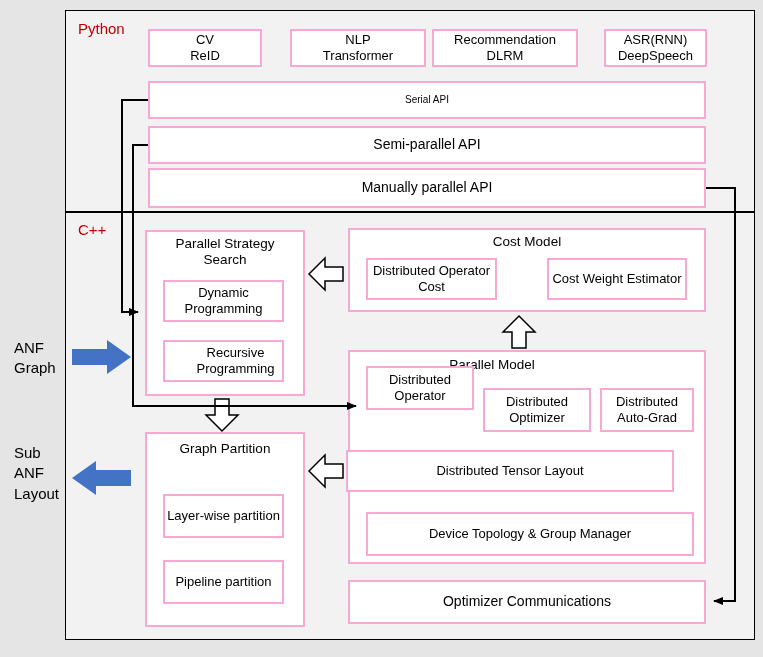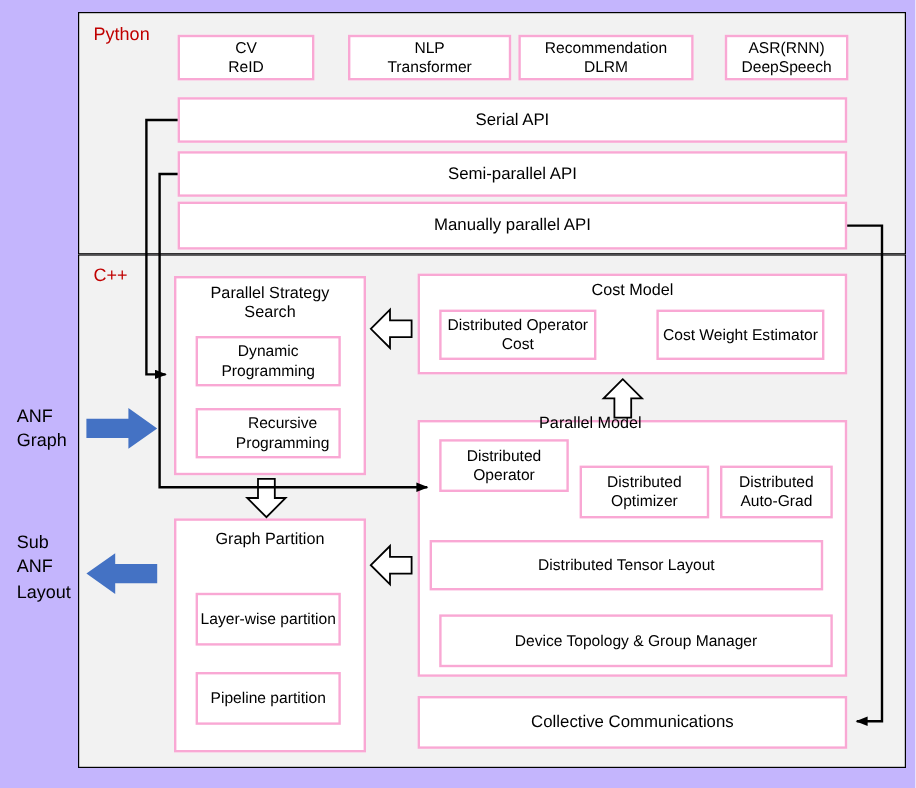--- a/index.html
+++ b/index.html
@@ -1,17 +1,17 @@
 <!DOCTYPE html>
 <html><head>
 <meta charset="utf-8">
 <style>
   html,body{margin:0;padding:0;background:#ffffff;}
   .stage{
-    position:relative;width:763px;height:657px;background:#c4b5fd;
+    position:relative;width:763px;height:657px;background:#e5e5e5;
     font-family:"Liberation Sans", sans-serif;color:#000;overflow:hidden;
   }
   .section{position:absolute;border:1px solid #000;background:#f2f2f2;box-sizing:border-box;}
   .section-label{position:absolute;color:#c00000;font-size:15px;}
   .box{
     position:absolute;border:2px solid #f9a8d4;background:#ffffff;box-sizing:border-box;
     display:flex;align-items:center;justify-content:center;text-align:center;
     font-size:13px;line-height:1.25;white-space:pre-line;padding:2px;
   }
   .title{
@@ -35,48 +35,48 @@
 
   <div class="box" style="left:148px;top:29px;width:114px;height:38px;">CV
 ReID</div>
   <div class="box" style="left:290px;top:29px;width:136px;height:38px;">NLP
 Transformer</div>
   <div class="box" style="left:432px;top:29px;width:146px;height:38px;">Recommendation
 DLRM</div>
   <div class="box" style="left:604px;top:29px;width:103px;height:38px;">ASR(RNN)
 DeepSpeech</div>
 
-  <div class="box" style="left:148px;top:81px;width:558px;height:38px;font-size:14px;">Serial API</div>
+  <div class="box" style="left:148px;top:81px;width:558px;height:38px;font-size:10px;">Serial API</div>
   <div class="box" style="left:148px;top:168px;width:558px;height:40px;font-size:14px;">Manually parallel API</div>
   <div class="box" style="left:148px;top:126px;width:558px;height:38px;font-size:14px;">Semi-parallel API</div>
 
   <div class="box" style="left:145px;top:230px;width:160px;height:166px;background:#fff;"></div>
   <div class="title" style="left:165px;top:236px;width:120px;">Parallel Strategy Search</div>
   <div class="box" style="left:163px;top:280px;width:121px;height:42px;">Dynamic Programming</div>
   <div class="box" style="left:163px;top:340px;width:121px;height:42px;padding-left:26px;">Recursive Programming</div>
 
   <div class="box" style="left:348px;top:228px;width:358px;height:84px;"></div>
   <div class="title" style="left:348px;top:234px;width:358px;">Cost Model</div>
   <div class="box" style="left:366px;top:258px;width:131px;height:42px;">Distributed Operator Cost</div>
   <div class="box" style="left:547px;top:258px;width:140px;height:42px;">Cost Weight Estimator</div>
 
   <div class="box" style="left:348px;top:350px;width:358px;height:214px;"></div>
-  <div class="title" style="left:348px;top:345px;width:288px;">Parallel Model</div>
+  <div class="title" style="left:348px;top:357px;width:288px;">Parallel Model</div>
   <div class="box" style="left:366px;top:366px;width:108px;height:44px;">Distributed Operator</div>
   <div class="box" style="left:483px;top:388px;width:108px;height:44px;">Distributed Optimizer</div>
   <div class="box" style="left:600px;top:388px;width:94px;height:44px;">Distributed Auto-Grad</div>
-  <div class="box" style="left:358px;top:450px;width:328px;height:42px;">Distributed Tensor Layout</div>
+  <div class="box" style="left:346px;top:450px;width:328px;height:42px;">Distributed Tensor Layout</div>
   <div class="box" style="left:366px;top:512px;width:328px;height:44px;">Device Topology &amp; Group Manager</div>
 
   <div class="box" style="left:145px;top:432px;width:160px;height:195px;background:#fff;"></div>
   <div class="title" style="left:145px;top:441px;width:160px;">Graph Partition</div>
   <div class="box" style="left:163px;top:494px;width:121px;height:44px;">Layer-wise partition</div>
   <div class="box" style="left:163px;top:560px;width:121px;height:44px;">Pipeline partition</div>
 
-  <div class="box" style="left:348px;top:580px;width:358px;height:44px;font-size:14px;">Collective Communications</div>
+  <div class="box" style="left:348px;top:580px;width:358px;height:44px;font-size:14px;">Optimizer Communications</div>
 
   <div class="side-label" style="left:14px;top:338px;width:60px;">ANF
 Graph</div>
   <div class="side-label" style="left:14px;top:443px;width:60px;">Sub
 ANF
 Layout</div>
 
   <svg class="overlay" width="763" height="657" viewBox="0 0 763 657">
     <defs>
       <marker id="ah" markerUnits="userSpaceOnUse" markerWidth="12" markerHeight="10" refX="9" refY="4" orient="auto">

